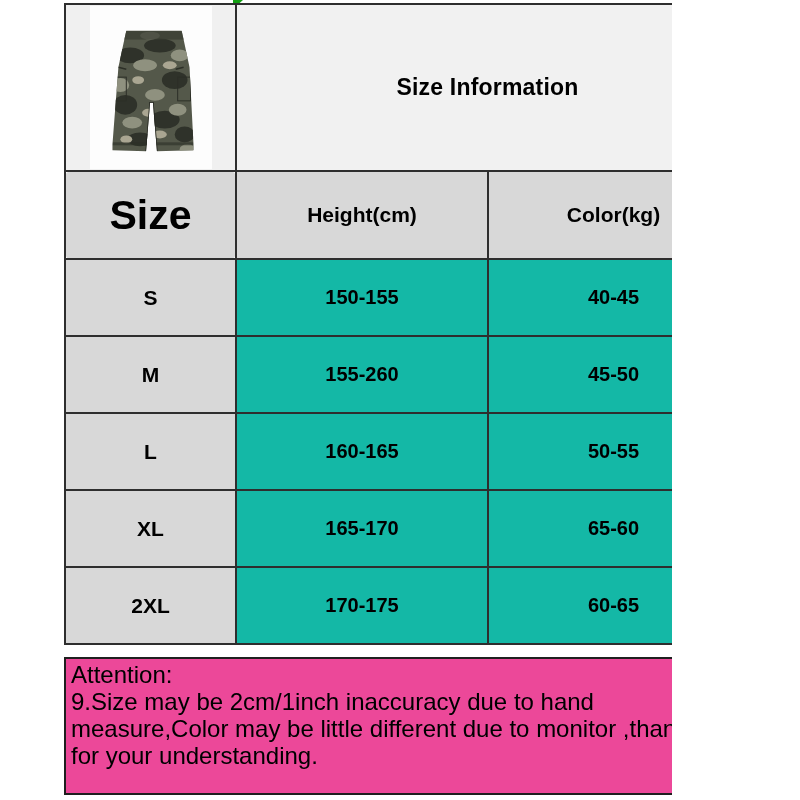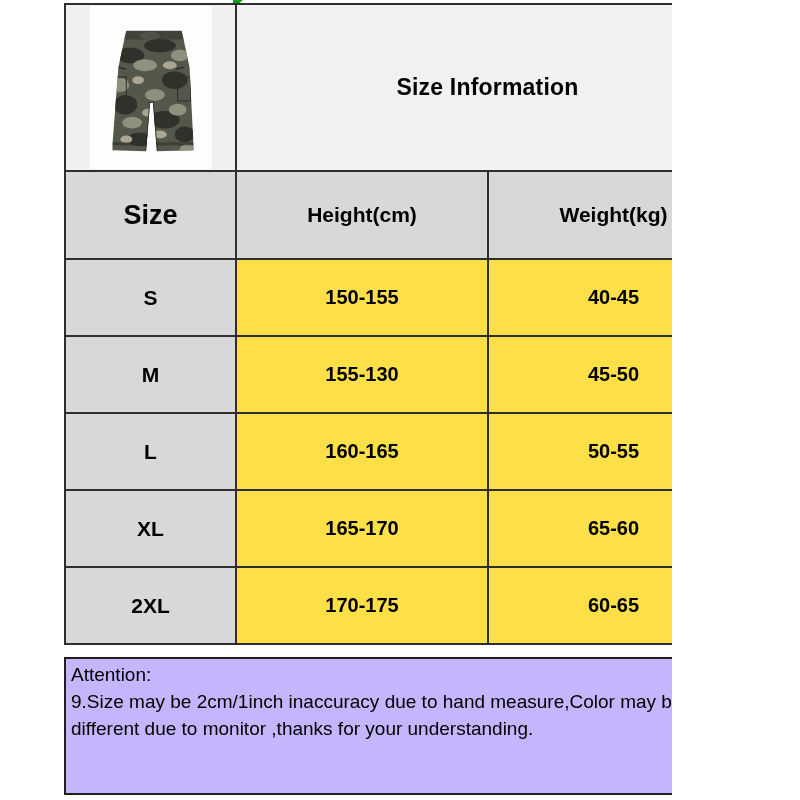--- a/index.html
+++ b/index.html
@@ -58,46 +58,46 @@
     font-weight: bold;
     font-size: 23px;
     letter-spacing: 0.2px;
   }
 
   .col-header {
     background: #d8d8d8;
     font-weight: bold;
     height: 86px;
   }
-  .col-header.size-head { font-size: 27px; border-radius: 6px; }
+  .col-header.size-head { font-size: 41px; border-radius: 6px; }
   .col-header.range-head { font-size: 21px; }
 
   tr.data-row { height: 77px; }
   .size-col {
     background: #d8d8d8;
     font-weight: bold;
     font-size: 21px;
   }
   .val-col {
-    background: #fde047;
+    background: #14b8a6;
     font-weight: bold;
     font-size: 20px;
   }
 
   .attention-box {
     position: absolute;
     left: 64px;
     top: 657px;
     width: 674px;
     height: 138px;
     box-sizing: border-box;
-    background: #c4b5fd;
+    background: #ec4899;
     border: 2px solid #1f1f1f;
     padding: 2px 8px 0 5px;
-    font-size: 19px;
+    font-size: 24px;
     line-height: 27px;
   }
   .attention-box p { margin: 0; }
 </style>
 </head>
 <body>
 
 <div class="page">
 
   <div class="green-marker"></div>
@@ -150,31 +150,31 @@
               </g>
             </svg>
           </div>
         </td>
         <td class="title-cell" colspan="2">Size Information</td>
       </tr>
 
       <tr>
         <th class="col-header size-head">Size</th>
         <th class="col-header range-head">Height(cm)</th>
-        <th class="col-header range-head">Weight(kg)</th>
+        <th class="col-header range-head">Color(kg)</th>
       </tr>
 
       <tr class="data-row">
         <td class="size-col">S</td>
         <td class="val-col">150-155</td>
         <td class="val-col">40-45</td>
       </tr>
       <tr class="data-row">
         <td class="size-col">M</td>
-        <td class="val-col">155-130</td>
+        <td class="val-col">155-260</td>
         <td class="val-col">45-50</td>
       </tr>
       <tr class="data-row">
         <td class="size-col">L</td>
         <td class="val-col">160-165</td>
         <td class="val-col">50-55</td>
       </tr>
       <tr class="data-row">
         <td class="size-col">XL</td>
         <td class="val-col">165-170</td>

